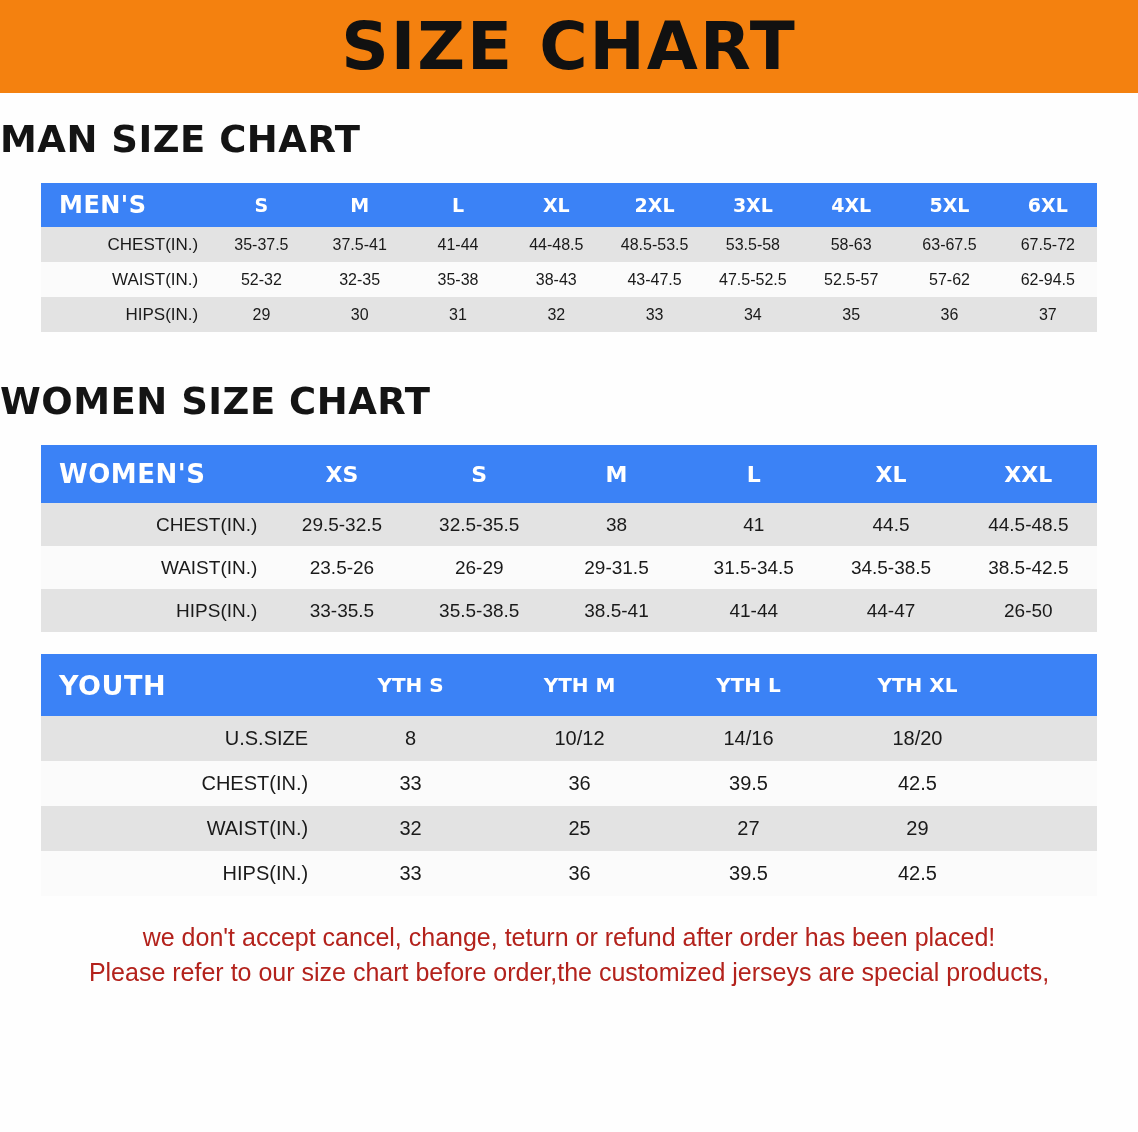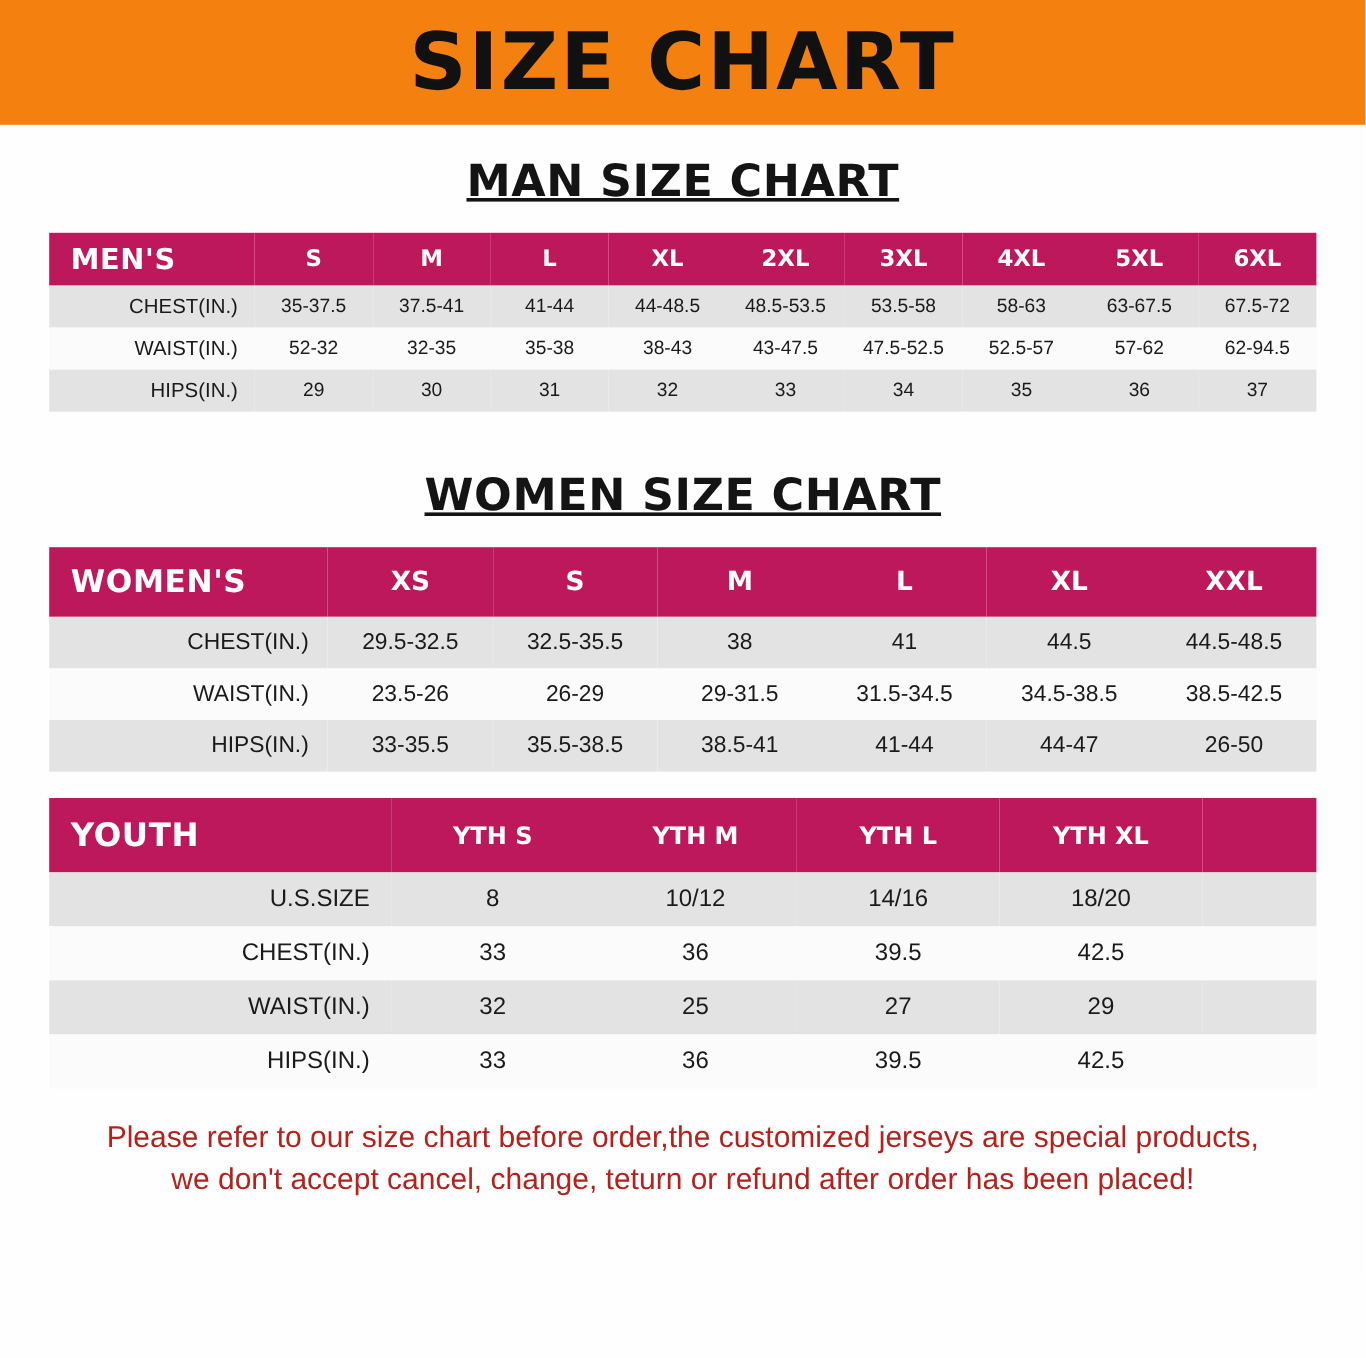--- a/index.html
+++ b/index.html
@@ -12,44 +12,43 @@
   }
   .page {
     width: 1138px;
     height: 1132px;
     position: relative;
     background: #fefefe;
   }
 
   
   .banner {
-    height: 104px;
+    height: 93px;
     background: #f4810f;
     display: flex;
     align-items: center;
     justify-content: center;
   }
   .banner-title {
     font-size: 66px;
     font-weight: bold;
     letter-spacing: 2px;
     color: #111;
     font-family: "DejaVu Sans", sans-serif;
     line-height: 1;
   }
 
   
   .section-heading {
-    text-align: center;
+    text-align: left;
     font-size: 37px;
     font-weight: bold;
     color: #141414;
     font-family: "DejaVu Sans", sans-serif;
     letter-spacing: 0.5px;
-    text-decoration: underline;
   }
   #man-heading   { margin-top: 25px; }
   #women-heading { margin-top: 48px; }
   #youth-heading { margin-top: 58px; }
 
   
   .table-wrap {
     margin: 0 41px;
   }
   #man-table-wrap   { margin-top: 22px; }
@@ -62,21 +61,21 @@
     table-layout: fixed;
   }
   td, th {
     text-align: center;
     font-weight: normal;
     color: #1a1a1a;
   }
 
   
   thead tr {
-    background: #be185d;
+    background: #3b82f6;
     color: #ffffff;
     margin-top: 32px;
   }
   thead th {
     color: #ffffff;
     font-family: "DejaVu Sans", sans-serif;
   }
   .hdr-label {
     text-align: left;
     padding-left: 18px;
@@ -301,17 +300,17 @@
           <td>36</td>
           <td>39.5</td>
           <td>42.5</td>
           <td></td>
         </tr>
       </tbody>
     </table>
   </div>
 
   <div class="note">
+    <div>we don't accept cancel, change, teturn or refund after order has been placed!</div>
     <div>Please refer to our size chart before order,the customized jerseys are special products,</div>
-    <div>we don't accept cancel, change, teturn or refund after order has been placed!</div>
   </div>
 
 </div>
 
 </body></html>

